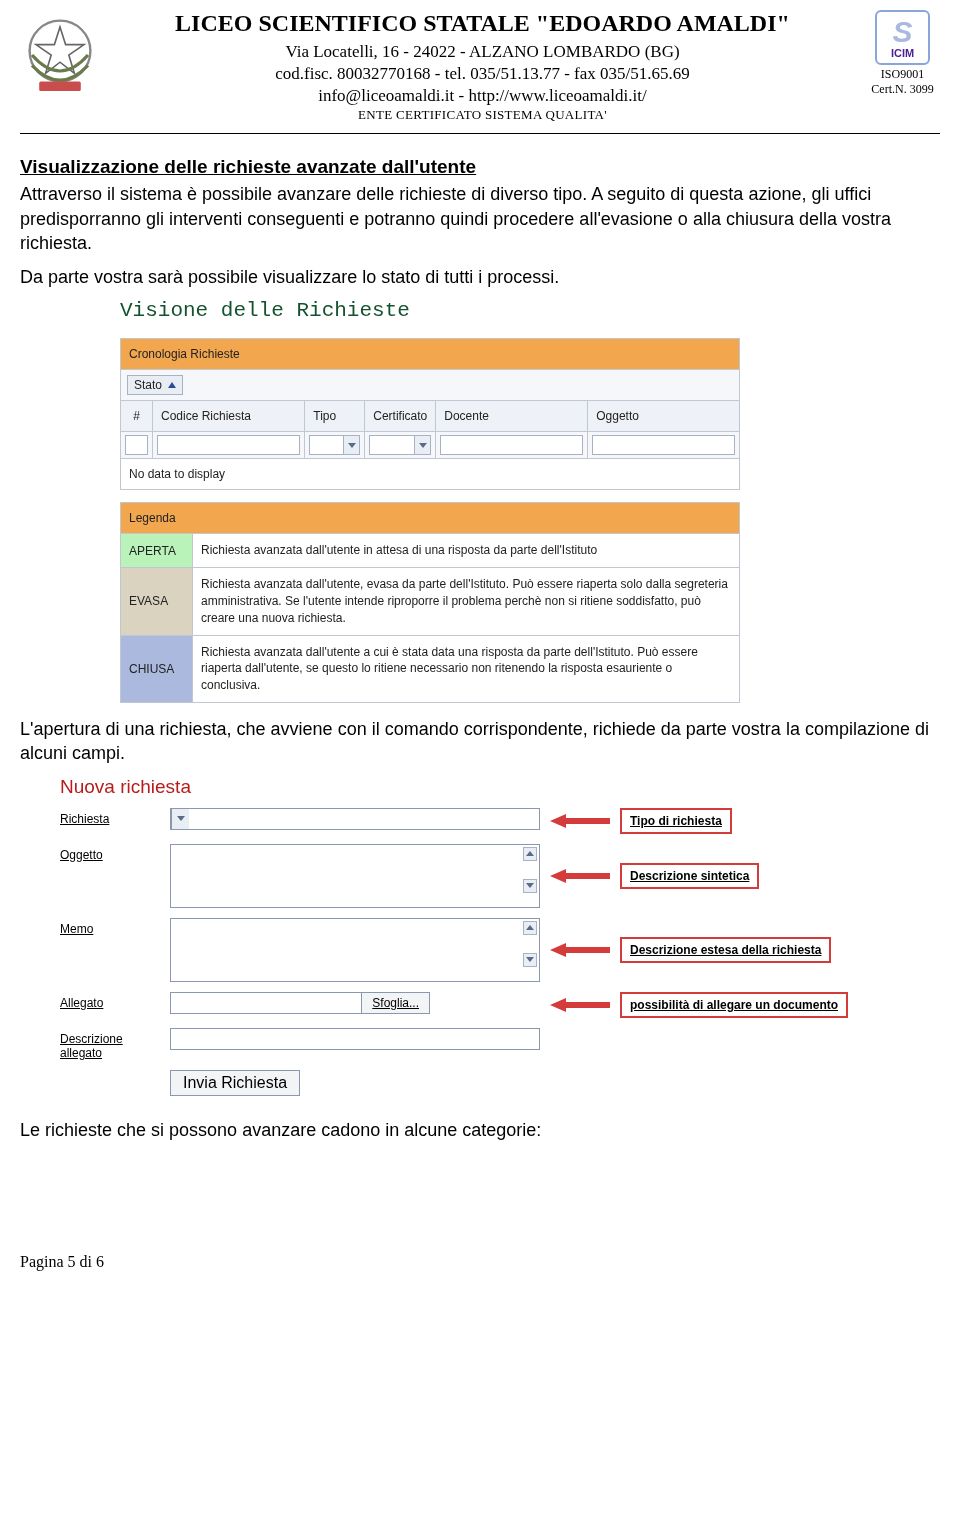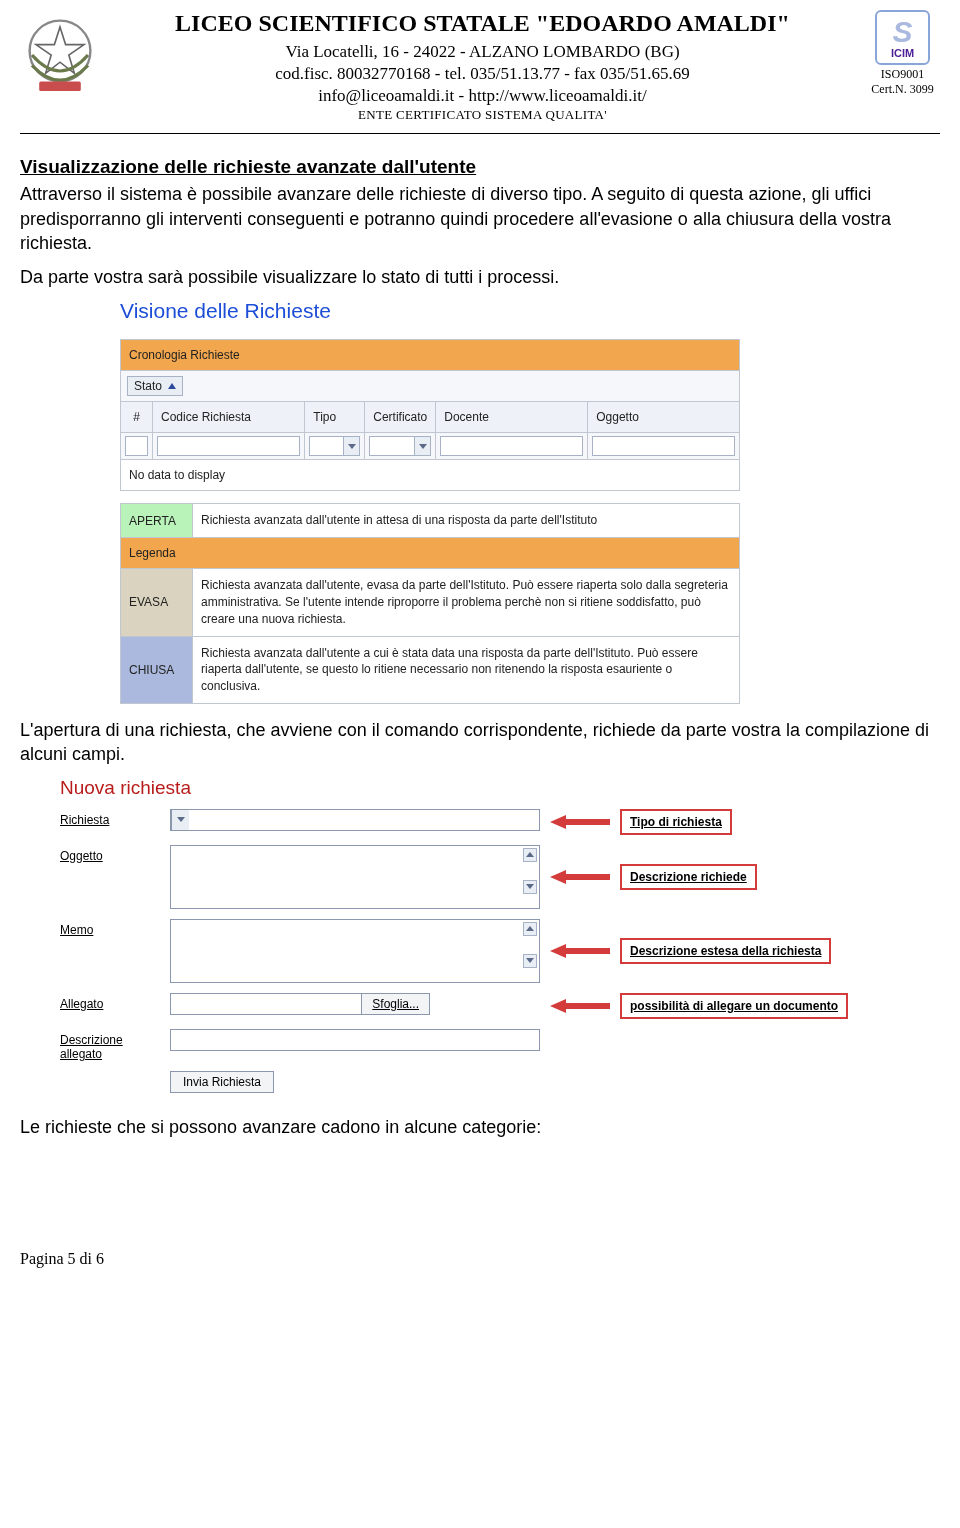--- a/index.html
+++ b/index.html
@@ -96,24 +96,24 @@
   
   .screenshot1 {
     margin-left: 100px;
     width: 620px;
     margin-top: 6px;
     margin-bottom: 14px;
     font-family: Verdana, Arial, sans-serif;
     font-size: 12px;
   }
   .ss-title {
-    color: #1d4ed8;
+    color: #14532d;
     font-size: 21px;
     margin-bottom: 16px;
-    font-family: Liberation Sans, sans-serif;
+    font-family: Liberation Mono, monospace;
   }
   .ss-table {
     border: 1px solid #c0c7d0;
     border-collapse: collapse;
     width: 100%;
   }
   .ss-table td, .ss-table th {
     border: 1px solid #c0c7d0;
     padding: 8px 8px;
     font-size: 12px;
@@ -277,21 +277,21 @@
     font-weight: bold;
     background: #fff;
     align-self: center;
     white-space: nowrap;
   }
   .ss2-submit-row { margin-left: 110px; }
   .ss2-submit {
     border: 1px solid #8a97ae;
     background: #f3f4f6;
     padding: 3px 12px;
-    font-size: 12px;
+    font-size: 16px;
     cursor: pointer;
   }
 
   .page-footer {
     margin-top: 110px;
     font-family: "Times New Roman", serif;
     font-size: 16px;
   }
 </style>
 </head>
@@ -378,26 +378,26 @@
     </tr>
     <tr>
           <td colspan="6" class="nodata">No data to display</td>
         </tr>
   </tbody>
     </table>
 
   <table class="ss-table legend-table">
     <tbody>
         <tr>
+          <td class="ss-orange" colspan="2">Legenda</td>
+        </tr>
+    <tr>
       <td class="legend-status lg-aperta">APERTA</td>
       <td class="legend-desc">Richiesta avanzata dall'utente in attesa di una risposta da parte dell'Istituto</td>
     </tr>
-    <tr>
-          <td class="ss-orange" colspan="2">Legenda</td>
-        </tr>
     <tr>
       <td class="legend-status lg-evasa">EVASA</td>
       <td class="legend-desc">Richiesta avanzata dall'utente, evasa da parte dell'Istituto. Può essere riaperta solo dalla segreteria amministrativa. Se l'utente intende riproporre il problema perchè non si ritiene soddisfatto, può creare una nuova richiesta.</td>
     </tr>
     <tr>
       <td class="legend-status lg-chiusa">CHIUSA</td>
       <td class="legend-desc">Richiesta avanzata dall'utente a cui è stata data una risposta da parte dell'Istituto. Può essere riaperta dall'utente, se questo lo ritiene necessario non ritenendo la risposta esauriente o conclusiva.</td>
     </tr>
   </tbody>
     </table>
@@ -429,21 +429,21 @@
             <span class="tri-up-sm"></span>
           </div>
         <div class="scroll-btn">
             <span class="tri-down-sm"></span>
           </div>
       </div>
     </div>
     <svg class="ss2-arrow arrow-svg" viewBox="0 0 60 14">
       <polygon points="0,7 16,0 16,4 60,4 60,10 16,10 16,14"></polygon>
     </svg>
-    <div class="callout">Descrizione richiede</div>
+    <div class="callout">Descrizione sintetica</div>
   </div>
 
   <div class="ss2-row">
     <div class="ss2-label">Memo</div>
     <div class="ss2-field-area ss2-textarea">
       <div class="scroll-hint">
         <div class="scroll-btn">
             <span class="tri-up-sm"></span>
           </div>
         <div class="scroll-btn">

